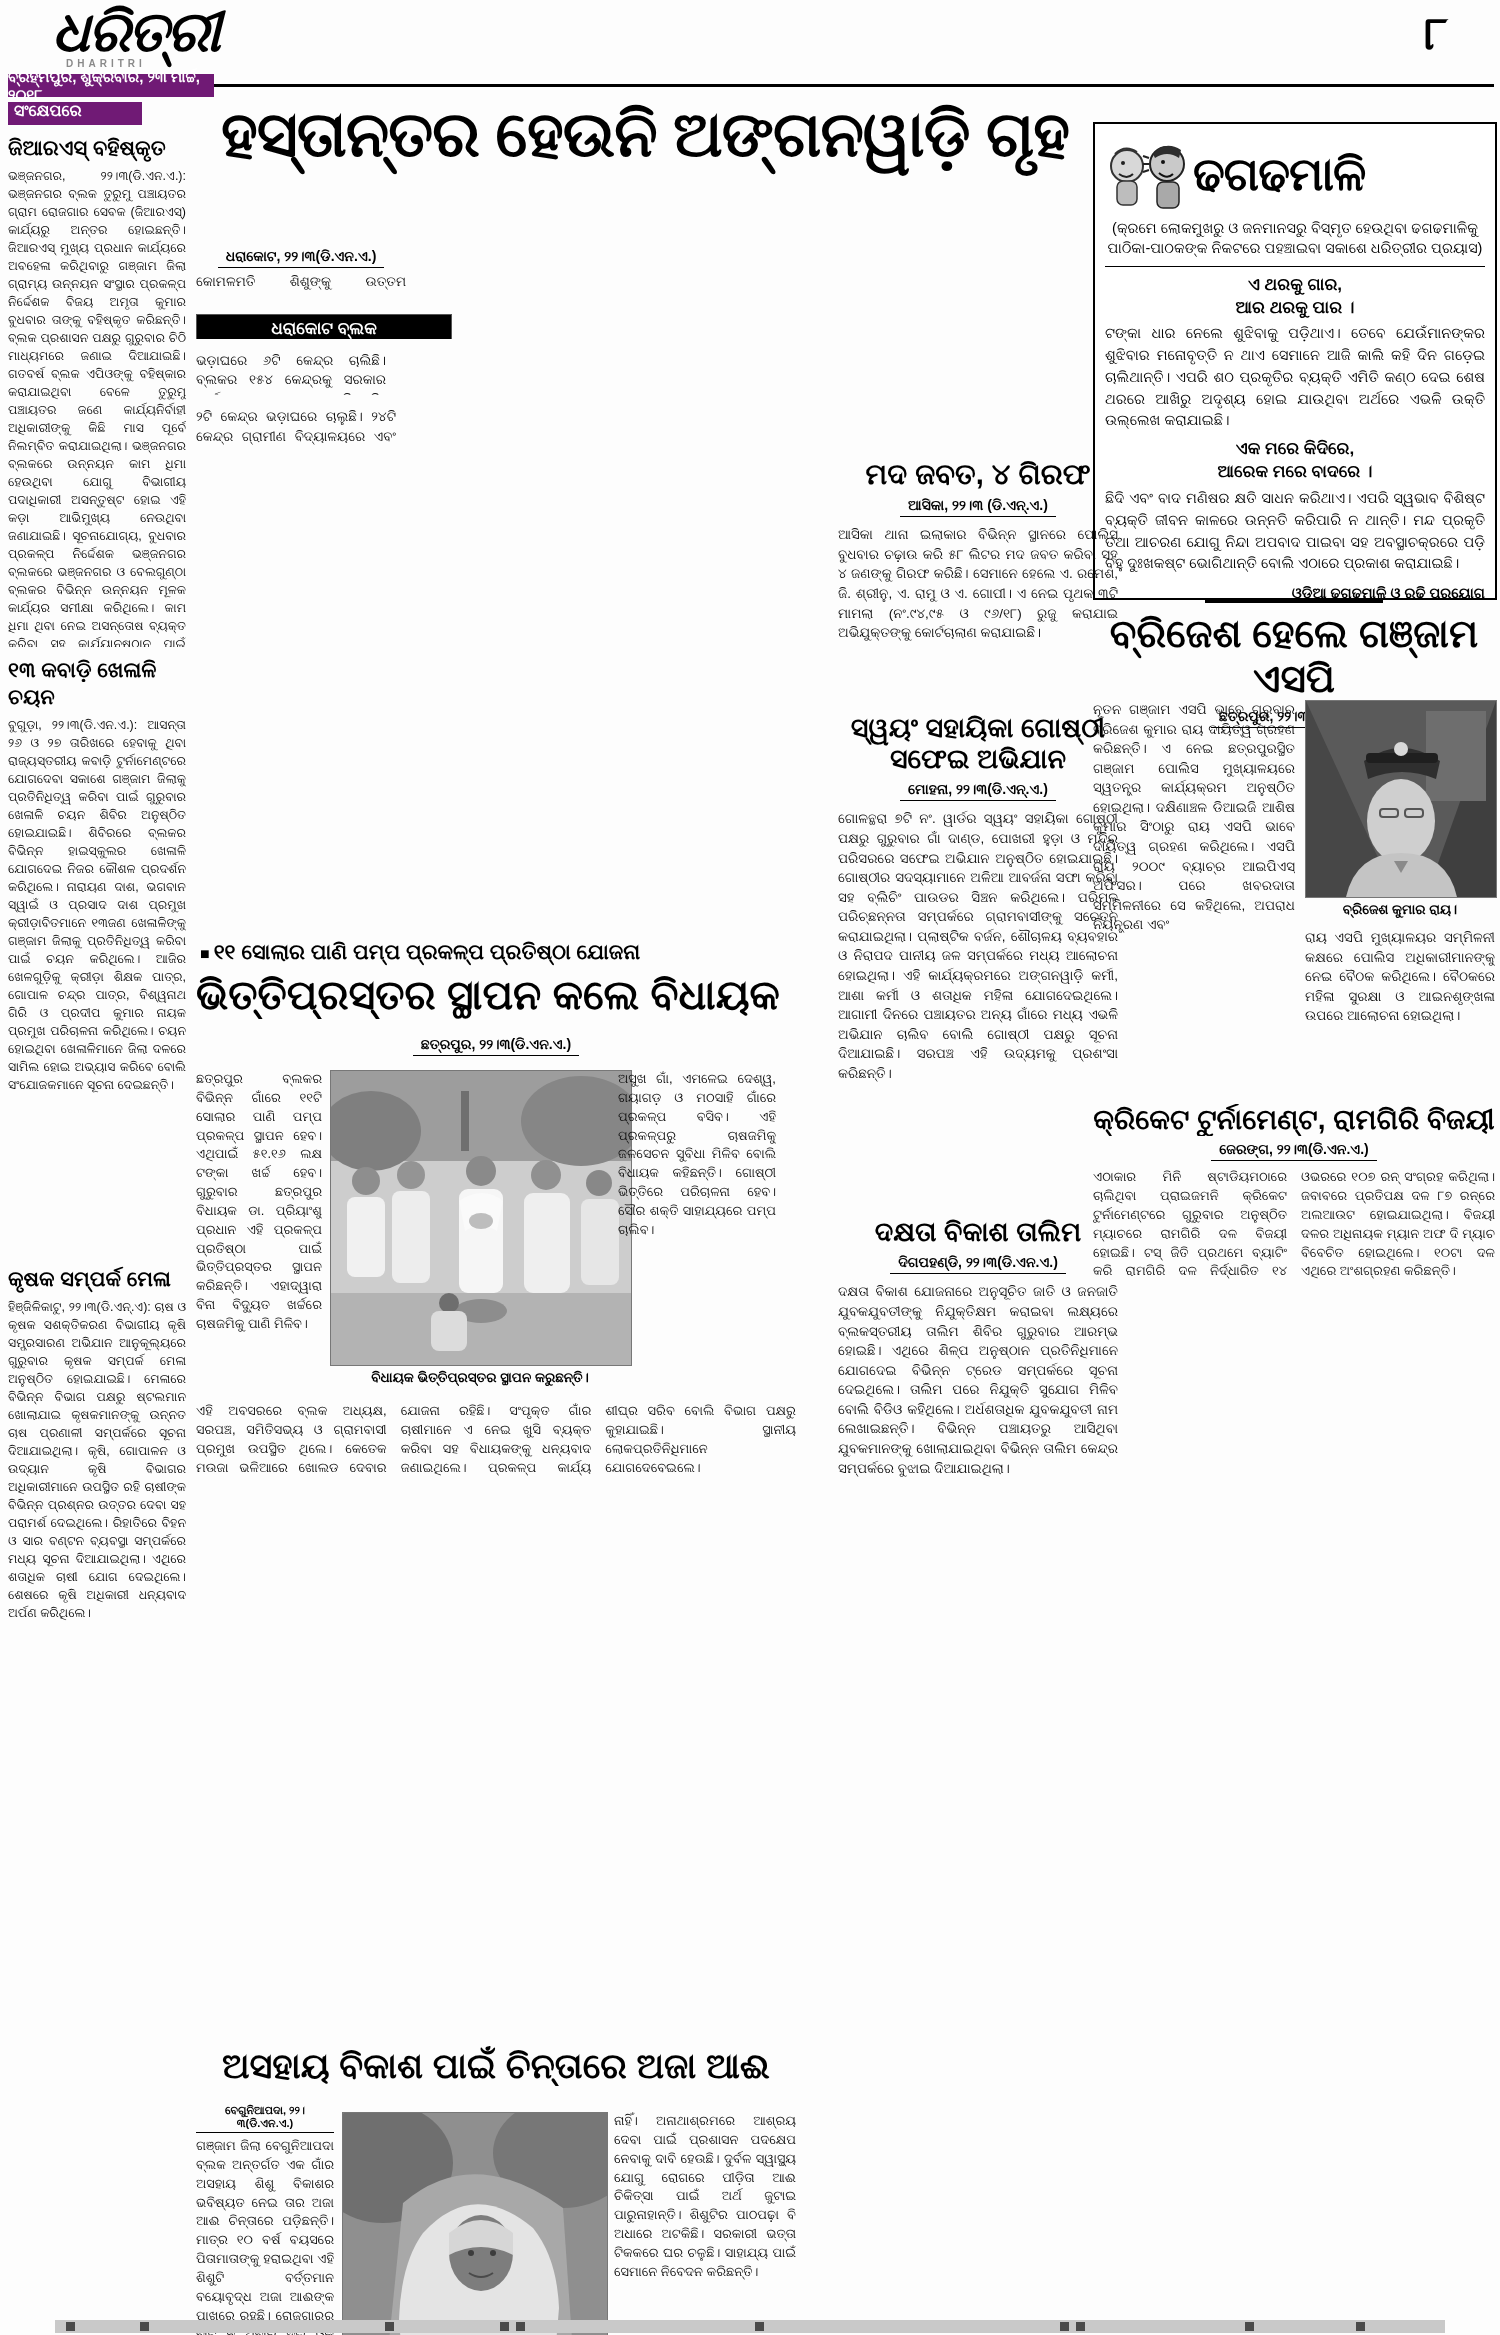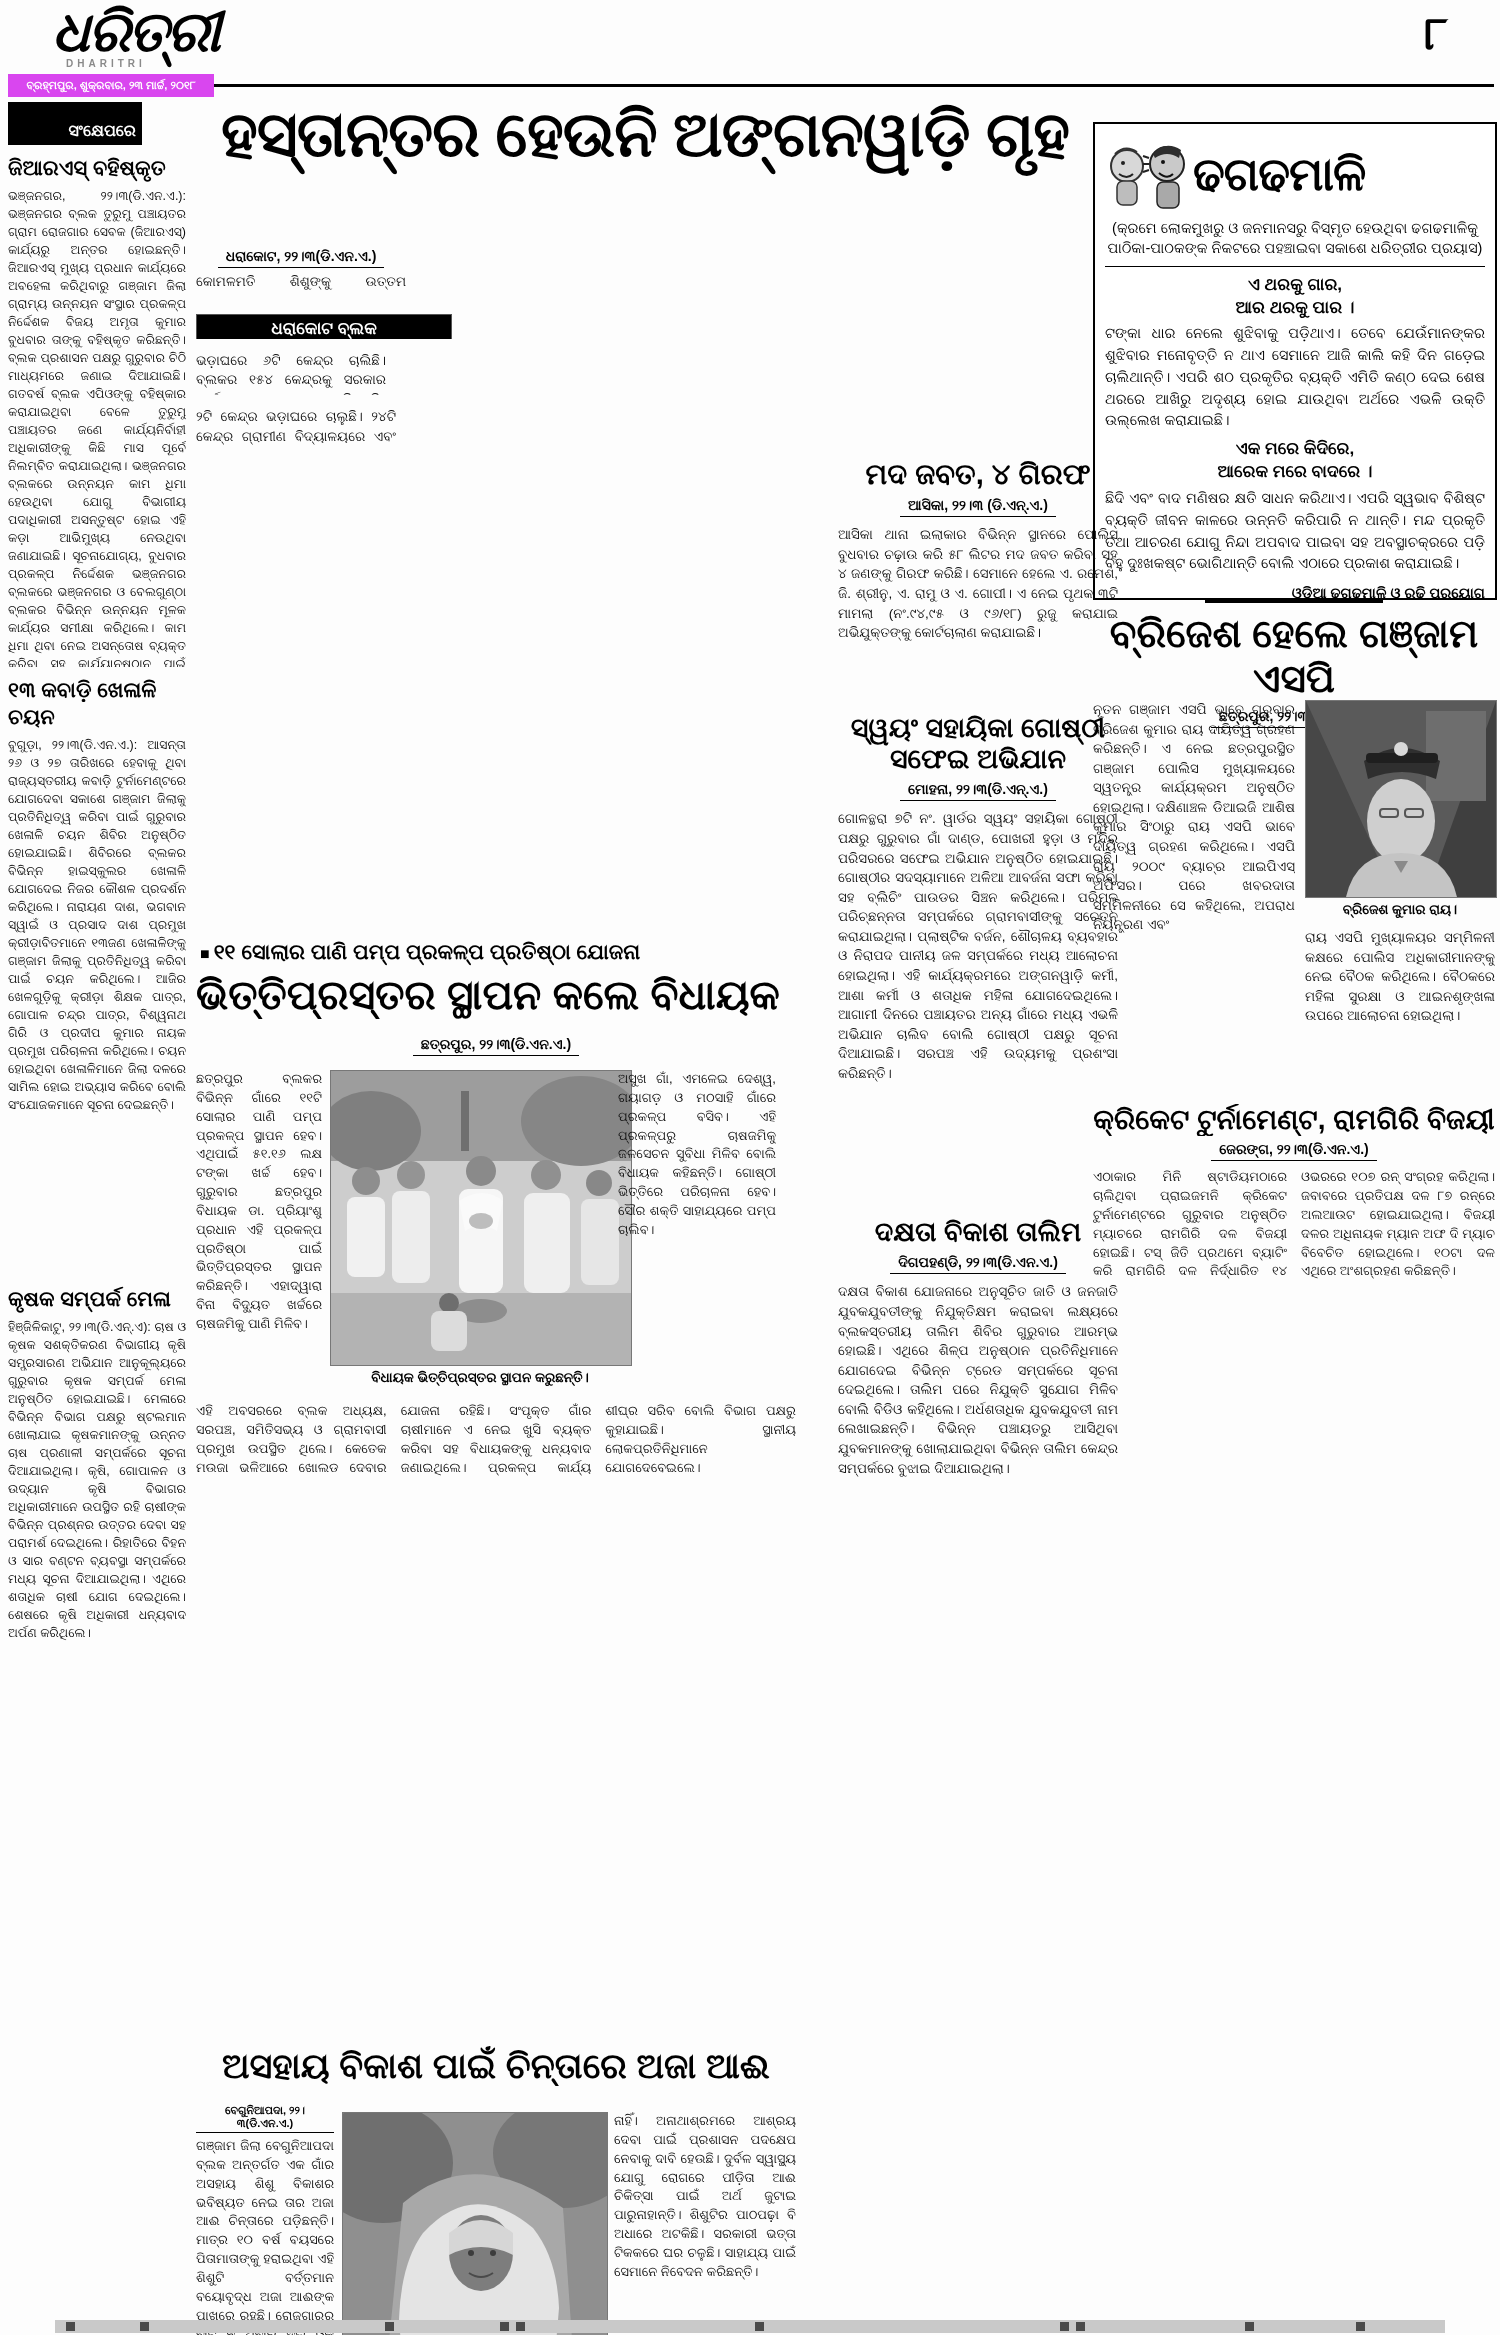--- a/index.html
+++ b/index.html
@@ -8,27 +8,27 @@
   .abs{position:absolute;}
   .rel{position:relative;}
   .center{text-align:center;}
   .body-text{text-align:justify;line-height:1.45;color:#0c0c0c;overflow:hidden;}
   .headline{font-weight:bold;color:#000;line-height:1.15;overflow:hidden;}
   .dateline{font-weight:bold;text-align:center;font-size:14px;}
   .dateline span{display:inline-block;border-bottom:1.5px solid #000;padding:0 8px 2px;}
   .photo{background:#b9b9b9;border:1px solid #777;overflow:hidden;}
   .caption{font-weight:bold;font-size:13.5px;line-height:1.25;text-align:center;}
   
-  .date-bar{background:#d946ef;color:#fff;font-size:11px;font-weight:bold;
+  .date-bar{background:#701a75;color:#fff;font-size:15px;font-weight:bold;
             display:flex;align-items:center;justify-content:center;}
   .masthead-logo{font-size:56px;font-weight:900;font-style:italic;letter-spacing:-2px;line-height:1;}
   .masthead-sub{font-size:10px;letter-spacing:4px;color:#8a8a8a;font-weight:bold;margin-left:14px;margin-top:-2px;}
   
-  .briefs-header{background:#000000;color:#fff;font-size:16px;font-weight:bold;
-                 width:122px;padding:20px 6px 5px;margin-bottom:10px;text-align:right;}
+  .briefs-header{background:#701a75;color:#fff;font-size:16px;font-weight:bold;
+                 width:122px;padding:0 6px 5px;margin-bottom:10px;}
   .brief-headline{font-size:21px;font-weight:bold;line-height:1.25;margin:10px 0 6px;}
   .brief-body{font-size:12.5px;text-align:justify;line-height:1.44;color:#0c0c0c;}
   
   .lead-cols{display:flex;gap:12px;flex-direction:column;}
   .lcol{overflow:hidden;}
   .info-box{border:1px solid #555;background:#e3e3e3;margin:10px 0 8px;}
   .info-box .ib-title{background:#000;color:#fff;font-weight:bold;font-size:17px;text-align:center;padding:4px 0;}
   .info-box .ib-bullet{font-size:15px;font-weight:bold;padding:5px 6px;}
   .info-box .ib-sep{border-top:1px solid #333;margin:0 6px;}
   

